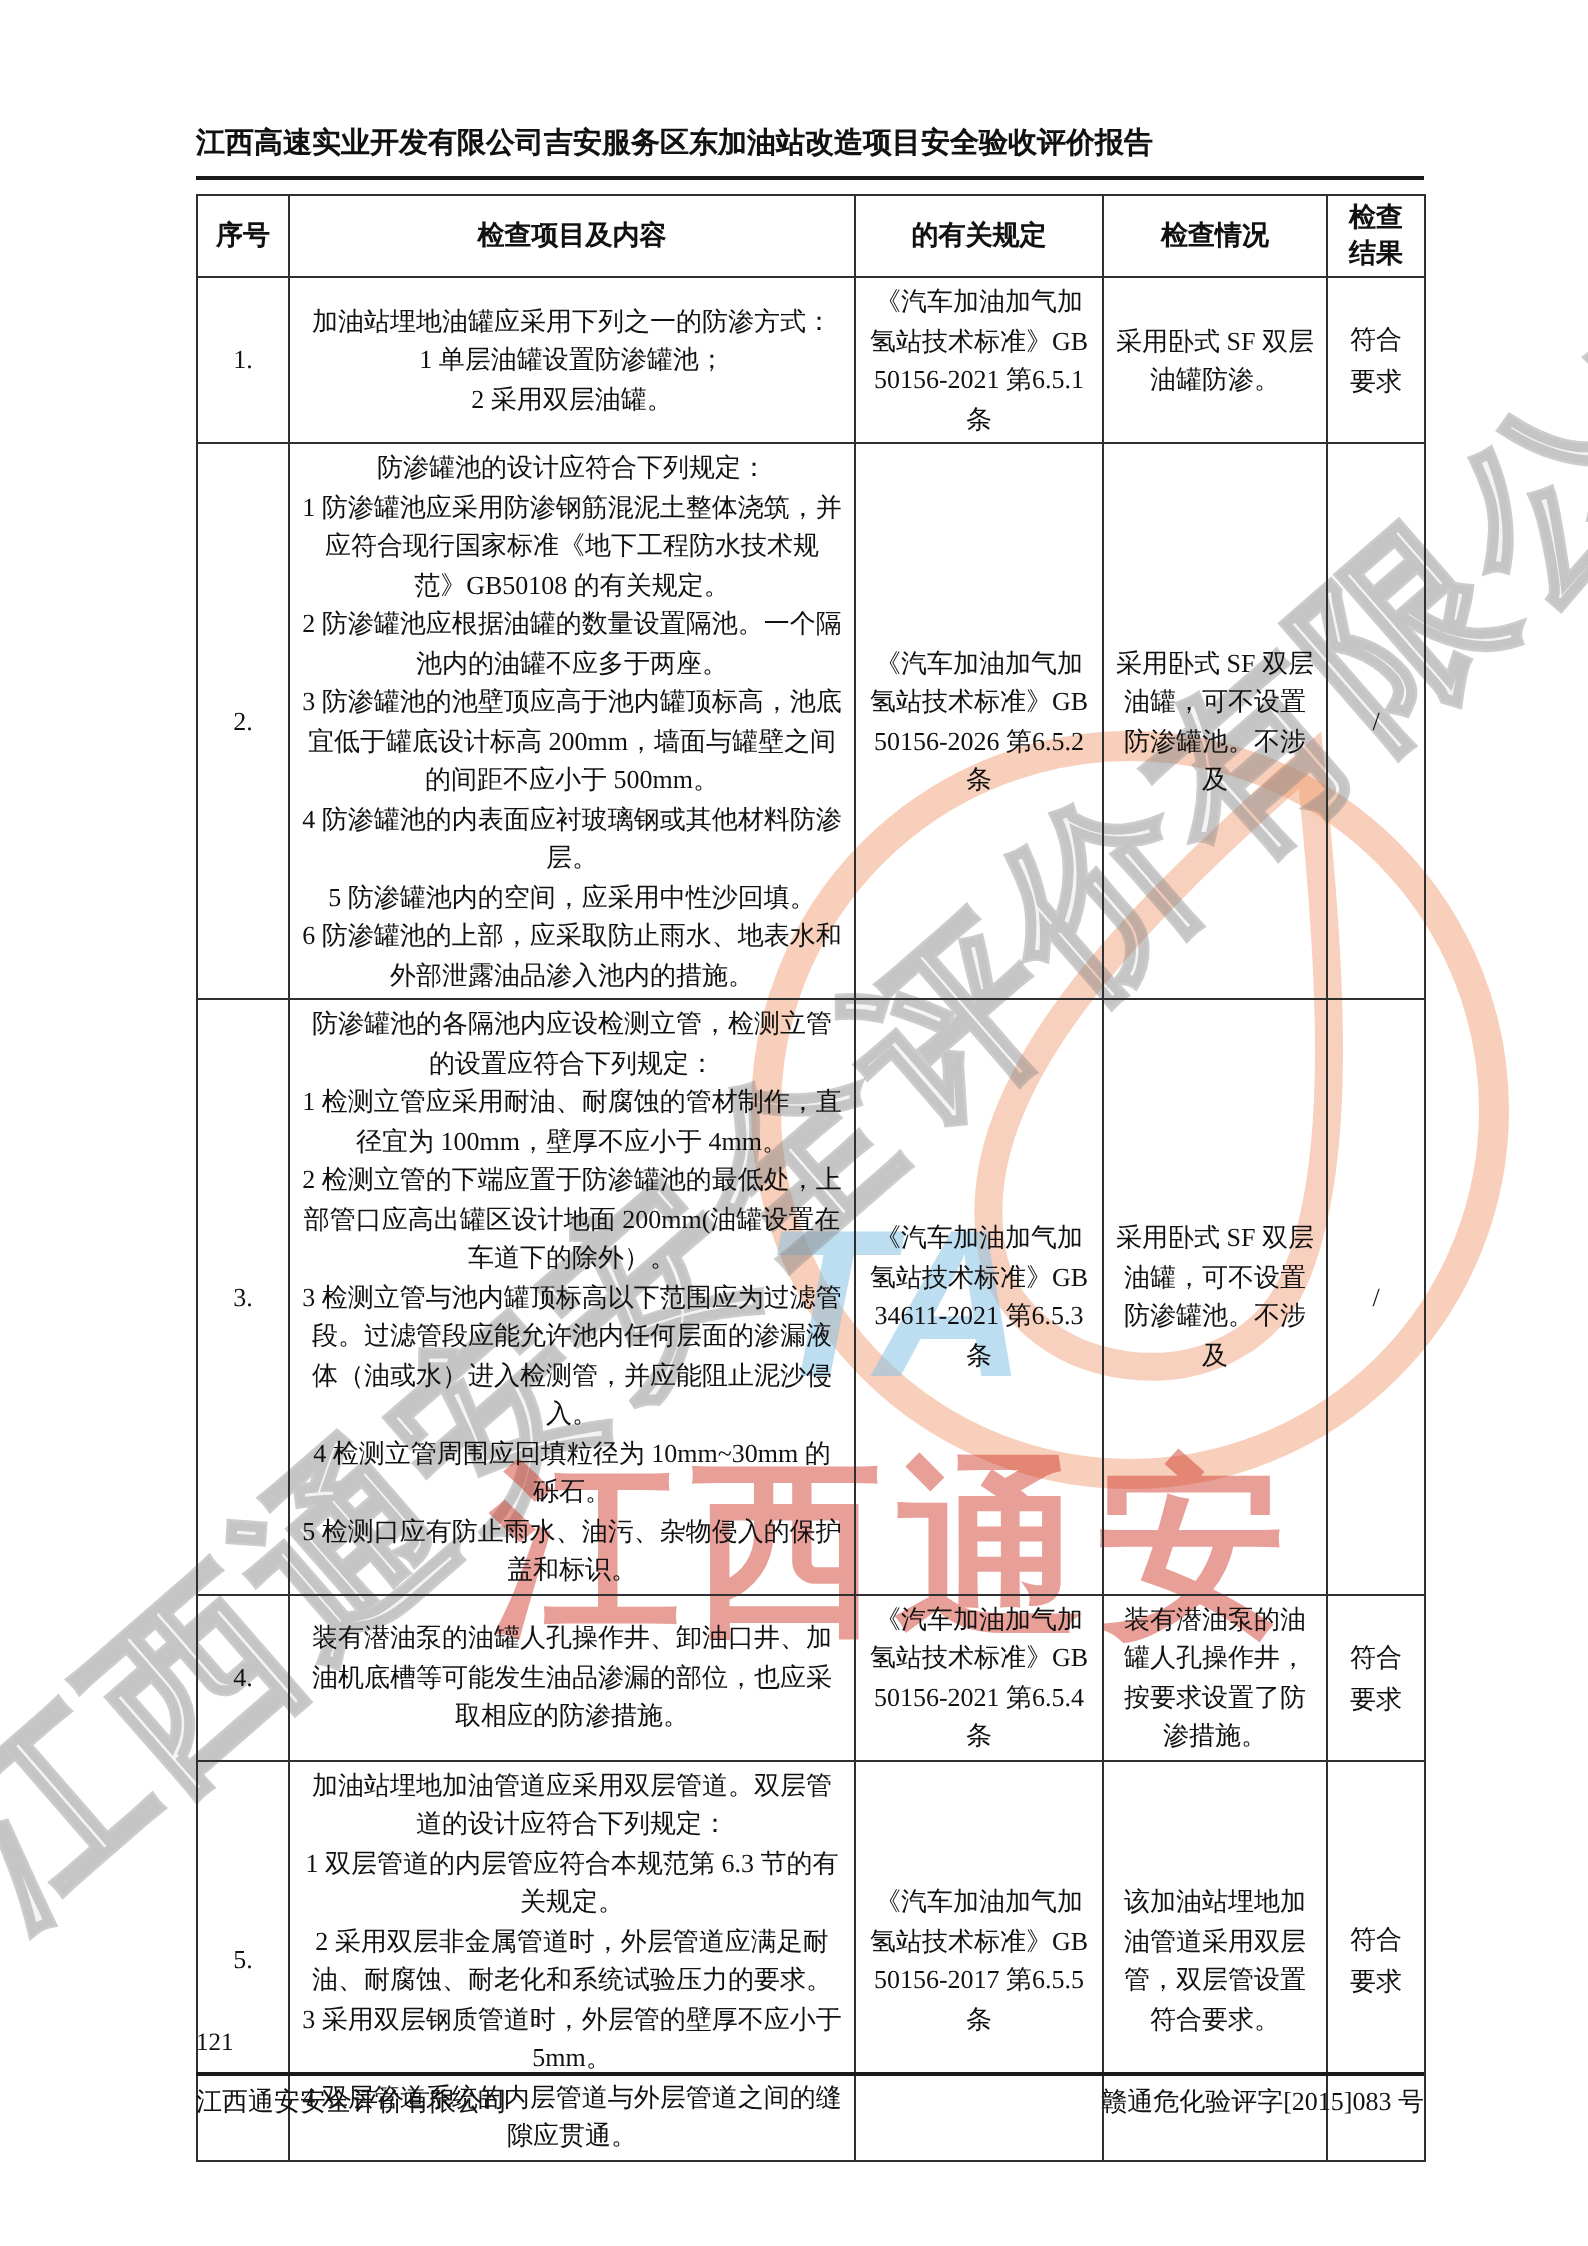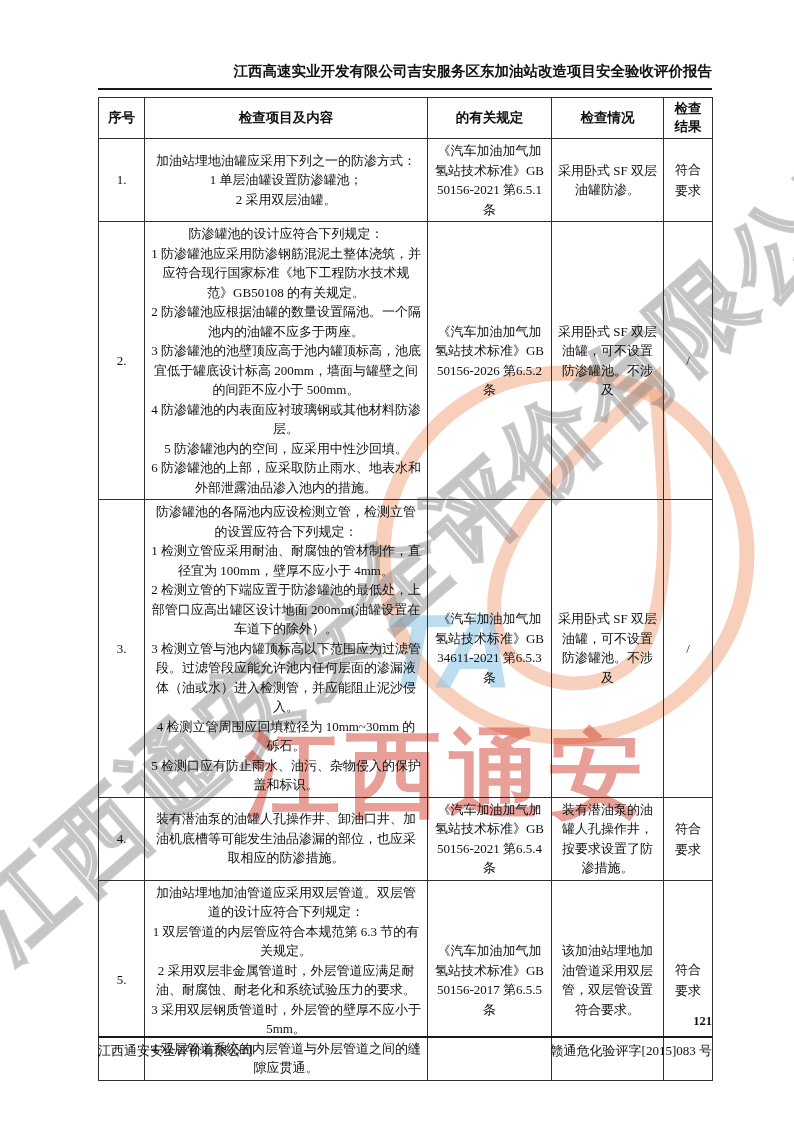--- a/index.html
+++ b/index.html
@@ -20,21 +20,21 @@
   }
   .wm-stamp{
     position:absolute;left:245px;top:712px;
     font-family:"Liberation Sans","DejaVu Sans",sans-serif;
     font-size:95px;font-weight:bold;letter-spacing:6px;white-space:nowrap;
     color:rgba(205,55,40,0.48);
   }
   .wm-logo{position:absolute;left:355px;top:340px;}
   
   .doc-title{
-    position:absolute;left:98px;top:62px;width:614px;text-align:right;
+    position:absolute;left:98px;top:62px;width:614px;text-align:left;
     font-size:14.5px;font-weight:bold;z-index:2;
   }
   .title-rule{position:absolute;left:98px;top:88px;width:614px;height:2px;background:#1a1a1a;z-index:2;}
   
   .check-table{
     position:absolute;left:98px;top:97px;width:614px;z-index:1;
     border-collapse:collapse;table-layout:fixed;background:transparent;padding-left:37px;
   }
   .check-table th,.check-table td{
     border:1.4px solid #2f2f2f;vertical-align:middle;text-align:center;
@@ -47,21 +47,21 @@
   }
   .check-table td.cell-no{padding:2px 2px;}
   .check-table td.cell-result{padding:2px 7px;line-height:21px;}
   thead tr{height:41px;}
   tbody tr:nth-child(1){height:70px;}
   tbody tr:nth-child(2){height:255px;}
   tbody tr:nth-child(3){height:275px;}
   tbody tr:nth-child(4){height:75px;}
   tbody tr:nth-child(5){height:199px;}
   
-  .page-number{position:absolute;left:98px;top:1014px;width:614px;text-align:right;font-size:12.5px;z-index:2;font-weight:bold;}
+  .page-number{position:absolute;left:98px;top:1014px;width:614px;text-align:left;font-size:12.5px;z-index:2;}
   .footer-rule{position:absolute;left:98px;top:1036px;width:614px;height:2px;background:#1a1a1a;z-index:2;}
   .footer{
     position:absolute;left:98px;top:1042px;width:614px;z-index:2;
     display:flex;justify-content:space-between;font-size:13px;
   }
 </style>
 </head>
 <body>
 
 <div class="page">

